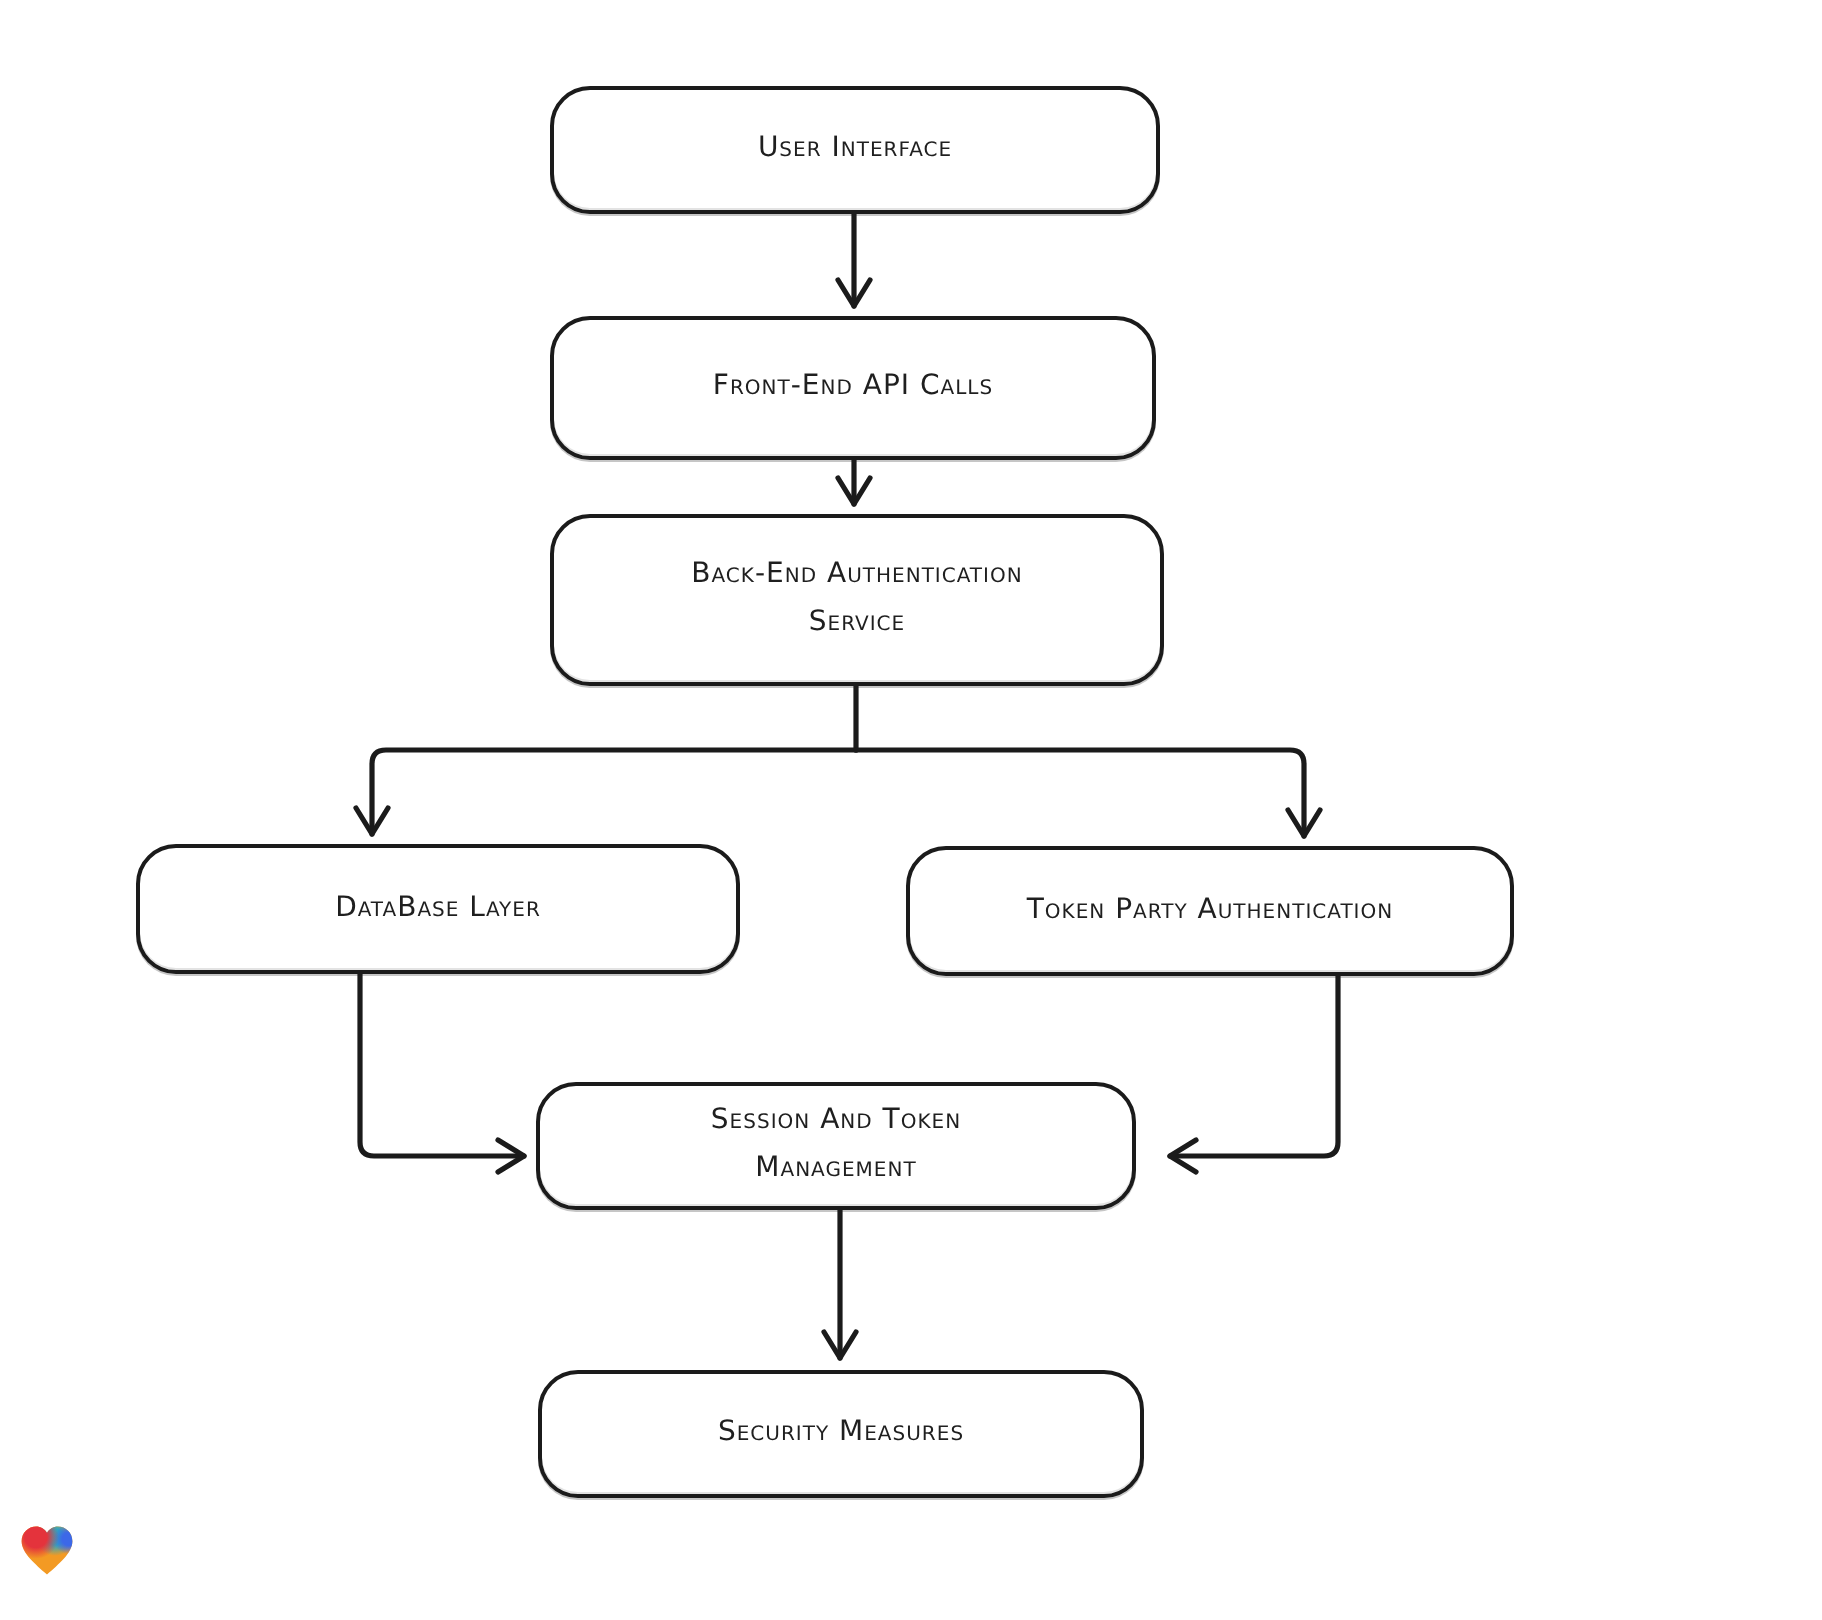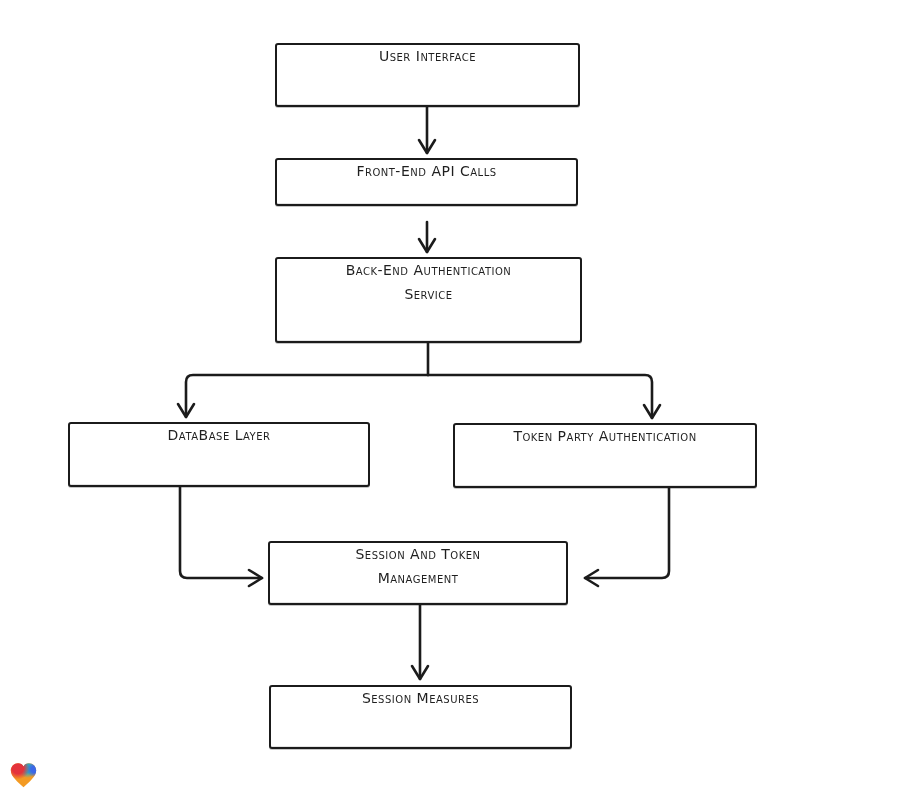--- a/index.html
+++ b/index.html
@@ -15,38 +15,39 @@
     position: absolute;
     left: 0; top: 0;
     width: 911px; height: 810px;
     z-index: 1;
   }
   .node {
     position: absolute;
     box-sizing: border-box;
     background: #ffffff;
     border: 2.8px solid #1b1b1b;
-    border-radius: 3px;
+    border-radius: 20px;
     box-shadow: 0 1px 0 rgba(27,27,27,0.25), inset 0 -1px 0 rgba(27,27,27,0.12);
     display: flex;
+    align-items: center;
     justify-content: center;
     text-align: center;
     z-index: 2;
   }
   .node-label {
     font-size: 14px;
     font-variant: small-caps;
     letter-spacing: 0.5px;
     line-height: 1.7;
     color: #1f1f1f;
     white-space: pre-line;
     padding: 0 10px;
   }
   #node-user-interface            { left: 275px; top: 43px;  width: 305px; height: 64px; }
-  #node-front-end-api-calls       { left: 275px; top: 158px; width: 303px; height: 48px; }
+  #node-front-end-api-calls       { left: 275px; top: 158px; width: 303px; height: 72px; }
   #node-back-end-auth-service     { left: 275px; top: 257px; width: 307px; height: 86px; }
   #node-database-layer            { left: 68px;  top: 422px; width: 302px; height: 65px; }
   #node-third-party-auth          { left: 453px; top: 423px; width: 304px; height: 65px; }
   #node-session-token-management  { left: 268px; top: 541px; width: 300px; height: 64px; }
   #node-security-measures         { left: 269px; top: 685px; width: 303px; height: 64px; }
   .logo {
     position: absolute;
     left: 8px; top: 761px;
     width: 31px; height: 29px;
     z-index: 3;
@@ -96,21 +97,21 @@
   <div class="node" id="node-third-party-auth">
     <span class="node-label">Token Party Authentication</span>
   </div>
 
   <div class="node" id="node-session-token-management">
     <span class="node-label">Session And Token
 Management</span>
   </div>
 
   <div class="node" id="node-security-measures">
-    <span class="node-label">Session Measures</span>
+    <span class="node-label">Security Measures</span>
   </div>
 
   <svg class="logo" viewBox="0 0 32 32" xmlns="http://www.w3.org/2000/svg">
     <defs>
       <radialGradient id="hg-red" cx="0.28" cy="0.22" r="0.58">
         <stop offset="0%" stop-color="#e4333c"></stop>
         <stop offset="38%" stop-color="#e4333c"></stop>
         <stop offset="78%" stop-color="#e4333c" stop-opacity="0"></stop>
       </radialGradient>
       <radialGradient id="hg-teal" cx="0.66" cy="0.22" r="0.52">

